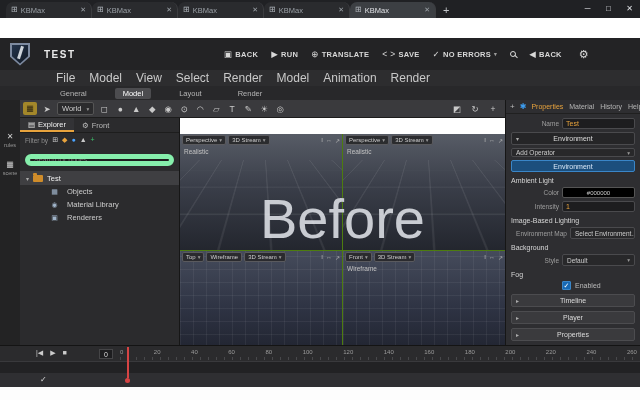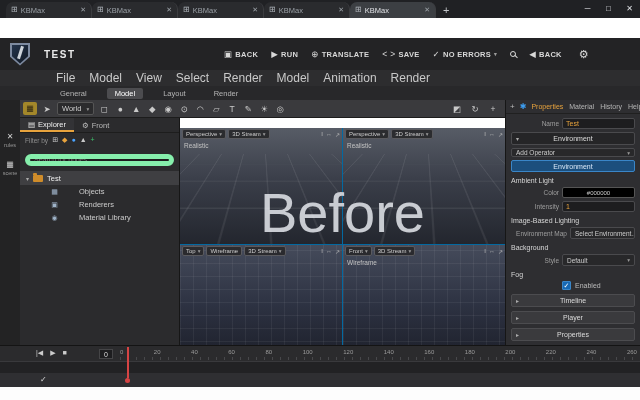--- a/index.html
+++ b/index.html
@@ -30,21 +30,21 @@
   .logo-stripe{position:absolute;left:9px;top:3px;width:3px;height:13px;background:#cdd3da;transform:rotate(18deg)}
   .app-title{margin-left:14px;color:#e9e9e9;font-size:10px;font-weight:bold;letter-spacing:1.5px}
   .header-actions{position:absolute;left:224px;top:0;height:32px;display:flex;align-items:center;gap:13px;color:#d8d8d8;font-size:7.5px;font-weight:bold;letter-spacing:.3px}
   .hbtn{display:flex;align-items:center;gap:3px;cursor:default}
   .hicon{font-size:8.5px;font-weight:normal}
   .hcaret{font-size:5.5px;color:#9a9a9a}
   .gear{font-size:11px;margin-left:4px;font-weight:normal}
 
   
   .menubar{position:absolute;left:0;top:70px;width:640px;height:16px;background:#2d2d2f;display:flex;align-items:center;gap:14px;padding-left:56px;font-size:12px;color:#c9c9c9}
-  .mode-tabs{position:absolute;left:0;top:86px;width:640px;height:14px;background:#28282a;display:flex;align-items:center;gap:12px;padding-left:52px;font-size:7.5px;color:#b5b5b5}
+  .mode-tabs{position:absolute;left:0;top:86px;width:640px;height:14px;background:#28282a;display:flex;align-items:center;gap:20px;padding-left:52px;font-size:7.5px;color:#b5b5b5}
   .mode-tab{padding:1px 8px;border-radius:2px}
   .mode-tab.active{background:#4c4c4f;color:#fff}
   .toolbar{position:absolute;left:20px;top:100px;width:485px;height:18px;background:#3a3a3d;border-bottom:1px solid #1c1c1c;display:flex;align-items:center;gap:4px;padding-left:3px}
   .tool-active{width:14px;height:13px;background:#a3872a;color:#2b2412;font-size:8px;display:flex;align-items:center;justify-content:center;border-radius:2px;flex:none}
   .tool-icon{color:#c9c9c9;font-size:8.5px;width:12px;text-align:center;flex:none}
   .world{height:13px;background:#2b2b2d;border:1px solid #555;border-radius:2px;color:#ccc;font-size:7.5px;display:flex;align-items:center;gap:5px;padding:0 4px;flex:none}
   .dd-caret{font-size:5.5px;color:#999}
   .toolbar-right{margin-left:auto;display:flex;gap:6px;margin-right:6px}
 
   
@@ -66,25 +66,25 @@
   .filter-icons span:nth-child(3){color:#4aa3ff}
   .filter-icons span:nth-child(5){color:#3ec46d}
   .search-row{padding:1px 5px 2px}
   .search-input{width:100%;height:12px;background:#1d1d1f;border:5px solid #86efac;border-radius:6px;color:#bbb;font-size:7px;padding:0 4px;outline:none;font-family:inherit}
   .search-input::placeholder{color:#777}
   .tree{margin-top:3px;font-size:7.5px;color:#ccc}
   .tree-root{display:flex;align-items:center;gap:4px;height:14px;background:#3f3f42;padding-left:6px;color:#eee}
   .caret{font-size:6px;color:#aaa}
   .folder{width:10px;height:7px;background:#cf8c2a;border-radius:1px;position:relative;flex:none}
   .folder::before{content:"";position:absolute;left:0;top:-2px;width:4px;height:2px;background:#cf8c2a;border-radius:1px 1px 0 0}
-  .tree-item{display:flex;align-items:center;gap:20px;height:13px;padding-left:30px}
+  .tree-item{display:flex;align-items:center;gap:8px;height:13px;padding-left:30px}
   .tree-icon{font-size:7px;color:#9fb3c8;width:9px;text-align:center}
 
   
-  .viewgrid{position:absolute;left:180px;top:128px;width:325px;height:227px;background:#0369a1}
+  .viewgrid{position:absolute;left:180px;top:134px;width:325px;height:227px;background:#4d7c0f}
   .vp{position:absolute;overflow:hidden}
   .vp-tl{left:0;top:0;width:162px;height:116px}
   .vp-tr{left:163px;top:0;width:162px;height:116px}
   .vp-bl{left:0;top:117px;width:162px;height:110px}
   .vp-br{left:163px;top:117px;width:162px;height:110px}
   .vp-top-bg{background:linear-gradient(180deg,#575c66 0%,#3a3e49 45%,#23262e 100%)}
   .vp-bot-bg{background:linear-gradient(180deg,#454b5b 0%,#2d3242 55%,#1e212c 100%)}
   .gridflat{position:absolute;inset:0;background-image:repeating-linear-gradient(90deg,rgba(255,255,255,.055) 0 1px,transparent 1px 13px),repeating-linear-gradient(0deg,rgba(255,255,255,.055) 0 1px,transparent 1px 13px)}
   .gridpersp{position:absolute;left:-70%;right:-70%;top:22%;bottom:-90%;background-image:repeating-linear-gradient(90deg,rgba(255,255,255,.07) 0 1px,transparent 1px 22px),repeating-linear-gradient(0deg,rgba(255,255,255,.07) 0 1px,transparent 1px 22px);transform:perspective(120px) rotateX(62deg);transform-origin:50% 0}
   .vp-header{position:absolute;left:0;top:0;right:0;height:12px;display:flex;align-items:center;gap:2px;padding:1px 2px;z-index:3}
@@ -298,26 +298,26 @@
         <span class="caret">▾</span>
         <span class="folder"></span>
         <span>Test</span>
       </div>
       <div>
           <div class="tree-item">
           <span class="tree-icon">▦</span>
           <span>Objects</span>
         </div>
           <div class="tree-item">
+          <span class="tree-icon">◉</span>
+          <span>Material Library</span>
+        </div>
+          <div class="tree-item">
           <span class="tree-icon">▣</span>
           <span>Renderers</span>
-        </div>
-          <div class="tree-item">
-          <span class="tree-icon">◉</span>
-          <span>Material Library</span>
         </div>
         </div>
     </div>
   </div>
 
   <div class="viewgrid">
 
     <div class="vp vp-tl vp-top-bg">
       <div class="gridpersp"></div>
       <div class="vp-header">

